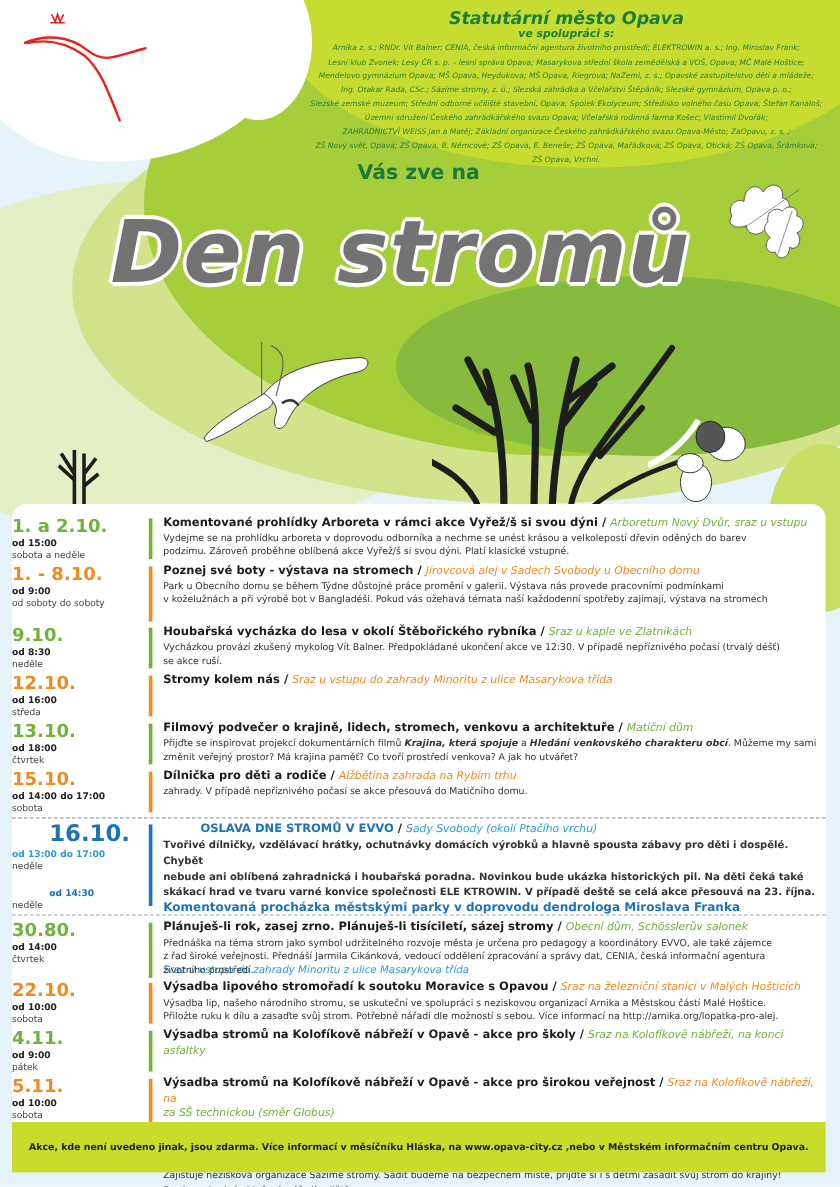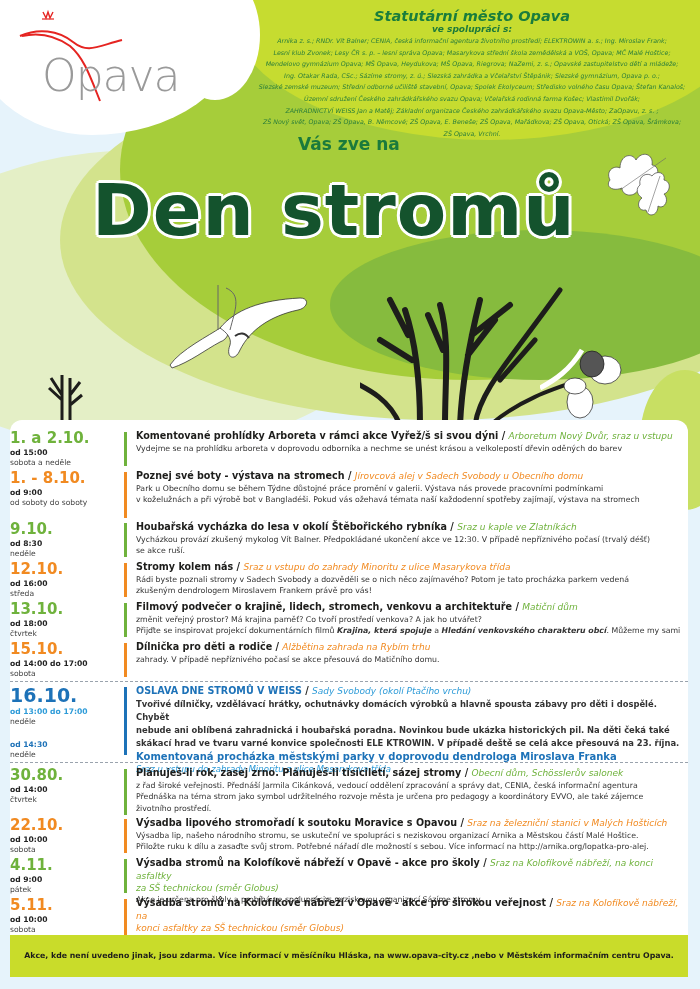--- a/index.html
+++ b/index.html
@@ -24,40 +24,40 @@
   .logo svg { position: absolute; left: 0; top: 0; }
   .logo-text { position: absolute; left: 24px; top: 44px; font-family: "DejaVu Sans", sans-serif; font-weight: 200; font-size: 44px; color: #9a9a9a; letter-spacing: -1px; }
 
   
   .header { position: absolute; left: 240px; top: 8px; width: 464px; text-align: center; color: #1d7a3a; font-style: italic; }
   .header .city { font-family: "DejaVu Sans", sans-serif; font-weight: bold; font-size: 14.5px; color: #1a7d3c; }
   .header .coop { font-size: 9px; font-weight: bold; color: #1d7a3a; margin-top: 0; }
   .header .partners { font-size: 6.3px; line-height: 11.6px; color: #2a7d3a; margin-top: 1px; padding: 0 2px; }
 
   .invite { position: absolute; left: 298px; top: 134px; font-weight: bold; font-size: 17px; color: #1a7a3c; }
-  .title { position: absolute; left: 92px; top: 168px; font-family: "DejaVu Sans", sans-serif; font-weight: bold; font-size: 72px; color: #14532d;
-           -webkit-text-stroke: 0; text-shadow: 0 0 0 #fff, 3px 0 0 #fff, -3px 0 0 #fff, 0 3px 0 #fff, 0 -3px 0 #fff, 2px 2px 0 #fff, -2px -2px 0 #fff, 2px -2px 0 #fff, -2px 2px 0 #fff; letter-spacing: 1px; }
+  .title { position: absolute; left: 92px; top: 168px; font-family: "DejaVu Sans", sans-serif; font-weight: bold; font-size: 72px; color: #737373;
+           -webkit-text-stroke: 0; text-shadow: 0 0 0 #fff, 3px 0 0 #fff, -3px 0 0 #fff, 0 3px 0 #fff, 0 -3px 0 #fff, 2px 2px 0 #fff, -2px -2px 0 #fff, 2px -2px 0 #fff, -2px 2px 0 #fff; letter-spacing: 1px; font-style: italic; }
 
   .deco { position: absolute; }
 
   
   .panel { position: absolute; left: 10px; top: 420px; width: 678px; height: 515px; background: #ffffff; border-radius: 12px 12px 0 0; }
   .row { position: absolute; left: 0; width: 678px; }
   .date-col { position: absolute; left: 0; width: 118px; text-align: left; }
   .date { font-weight: bold; font-size: 15px; line-height: 17px; }
   .time { font-weight: bold; font-size: 7.6px; color: #222; line-height: 11px; }
   .day { font-size: 7.6px; color: #444; line-height: 10px; }
   .bar { position: absolute; left: 114px; width: 3px; }
   .content { position: absolute; left: 126px; width: 548px; }
   .ttl { font-weight: bold; font-size: 9.6px; color: #1d1d1b; line-height: 12.5px; }
-  .loc { font-style: italic; font-weight: normal; font-size: 9px; }
+  .loc { font-style: italic; font-weight: normal; font-size: 9px; margin-top: 40px; }
   .desc { font-size: 7.8px; color: #333; line-height: 11.6px; }
   .green { color: #6fb23c; } .bg-green { background: #6fb23c; }
   .orange { color: #f18a21; } .bg-orange { background: #f18a21; }
-  .blue { color: #1d72b8; } .bg-blue { background: #1d72b8; }
+  .blue { color: #1d72b8; margin-left: 31px; } .bg-blue { background: #1d72b8; }
   .lblue { color: #2d9bd8; }
   .sep { position: absolute; left: 0; width: 678px; border-top: 1px dashed #9aa3ad; }
   .blue-ttl { font-weight: bold; font-size: 10px; color: #1d72b8; line-height: 13px; }
 
   .footer { position: absolute; left: 10px; top: 935px; width: 678px; height: 42px; background: #c9dc2a; text-align: center; font-weight: bold; font-size: 7.8px; line-height: 42px; color: #1d1d1b; }
 </style>
 </head>
 <body>
 
 <div class="bg">
@@ -72,21 +72,20 @@
   <div class="cloud2"></div>
 </div>
 
 <div class="logo">
   <svg width="170" height="110" viewBox="0 0 170 110">
     <path d="M2 30 C 20 22, 40 24, 55 36 C 70 48, 80 40, 104 34" fill="none" stroke="#e52421" stroke-width="2"></path>
     <path d="M4 30 C 22 26, 38 30, 52 40 C 66 52, 72 70, 82 95" fill="none" stroke="#e52421" stroke-width="2"></path>
     <path d="M25 6 l3 6 l2 -6 l2 6 l3 -6" fill="none" stroke="#e52421" stroke-width="1.4"></path>
     <line x1="24" y1="13" x2="36" y2="13" stroke="#e52421" stroke-width="1.2"></line>
   </svg>
-  <div class="logo-text">Opava</div>
 </div>
 
 <div class="header">
   <div class="city">Statutární město Opava</div>
   <div class="coop">ve spolupráci s:</div>
   <div class="partners">
     <div>Arnika z. s.; RNDr. Vít Balner; CENIA, česká informační agentura životního prostředí; ELEKTROWIN a. s.; Ing. Miroslav Frank;</div>
     <div>Lesní klub Zvonek; Lesy ČR s. p. – lesní správa Opava; Masarykova střední škola zemědělská a VOŠ, Opava; MČ Malé Hoštice;</div>
     <div>Mendelovo gymnázium Opava; MŠ Opava, Heydukova; MŠ Opava, Riegrova; NaZemi, z. s.; Opavské zastupitelstvo dětí a mládeže;</div>
     <div>Ing. Otakar Rada, CSc.; Sázíme stromy, z. ú.; Slezská zahrádka a Včelařství Štěpánik; Slezské gymnázium, Opava p. o.;</div>
@@ -148,20 +147,21 @@
     <div class="date-col">
       <div class="date green">1. a 2.10.</div>
       <div class="time">od 15:00</div>
       <div class="day">sobota a neděle</div>
     </div>
     <div class="bar bg-green" style="top:2px;height:34px;"></div>
     <div class="content" style="top:0;">
       <div class="ttl"><span>Komentované prohlídky Arboreta v rámci akce Vyřež/š si svou dýni</span> / <span class="loc green">Arboretum Nový Dvůr, sraz u vstupu</span></div>
       <div class="desc">
         <div>Vydejme se na prohlídku arboreta v doprovodu odborníka a nechme se unést krásou a velkolepostí dřevin oděných do barev</div>
+          <div>podzimu. Zároveň proběhne oblíbená akce Vyřež/š si svou dýni. Platí klasické vstupné.</div>
       </div>
     </div>
   </div>
 
   <div class="row" style="top:50px;">
     <div class="date-col">
       <div class="date orange">1. - 8.10.</div>
       <div class="time">od 9:00</div>
       <div class="day">od soboty do soboty</div>
     </div>
@@ -193,39 +193,35 @@
 
   <div class="row" style="top:141px;">
     <div class="date-col">
       <div class="date orange">12.10.</div>
       <div class="time">od 16:00</div>
       <div class="day">středa</div>
     </div>
     <div class="bar bg-orange" style="top:2px;height:34px;"></div>
     <div class="content" style="top:0;">
       <div class="ttl"><span>Stromy kolem nás</span> / <span class="loc orange">Sraz u vstupu do zahrady Minoritu z ulice Masarykova třída</span></div>
-      <div class="desc">
-        <div>Rádi byste poznali stromy v Sadech Svobody a dozvěděli se o nich něco zajímavého? Potom je tato procházka parkem vedená</div>
-          <div>zkušeným dendrologem Miroslavem Frankem právě pro vás!</div>
-      </div>
     </div>
   </div>
 
   <div class="row" style="top:181px;">
     <div class="date-col">
       <div class="date green">13.10.</div>
       <div class="time">od 18:00</div>
       <div class="day">čtvrtek</div>
     </div>
     <div class="bar bg-green" style="top:2px;height:34px;"></div>
     <div class="content" style="top:0;">
       <div class="ttl"><span>Filmový podvečer o krajině, lidech, stromech, venkovu a architektuře</span> / <span class="loc green">Matiční dům</span></div>
       <div class="desc">
+        <div><span>Přijďte se inspirovat projekcí dokumentárních filmů </span><b><i>Krajina, která spojuje</i></b><span> a </span><b><i>Hledání venkovského charakteru obcí</i></b><span>. Můžeme my sami</span></div>
         <div>změnit veřejný prostor? Má krajina paměť? Co tvoří prostředí venkova? A jak ho utvářet?</div>
-        <div><span>Přijďte se inspirovat projekcí dokumentárních filmů </span><b><i>Krajina, která spojuje</i></b><span> a </span><b><i>Hledání venkovského charakteru obcí</i></b><span>. Můžeme my sami</span></div>
       </div>
     </div>
   </div>
 
   <div class="row" style="top:221px;">
     <div class="date-col">
       <div class="date orange">15.10.</div>
       <div class="time">od 14:00 do 17:00</div>
       <div class="day">sobota</div>
     </div>
@@ -243,21 +239,21 @@
   <div class="row" style="top:265px;">
     <div class="date-col">
       <div class="date blue" style="font-size:19px;line-height:21px;">16.10.</div>
       <div class="time lblue">od 13:00 do 17:00</div>
       <div class="day">neděle</div>
       <div class="time blue" style="margin-top:12px;">od 14:30</div>
       <div class="day">neděle</div>
     </div>
     <div class="bar bg-blue" style="top:2px;height:68px;"></div>
     <div class="content" style="top:0;">
-      <div class="ttl"><span class="blue">OSLAVA DNE STROMŮ V WEISS</span> / <span class="loc lblue">Sady Svobody (okolí Ptačího vrchu)</span></div>
+      <div class="ttl"><span class="blue">OSLAVA DNE STROMŮ V EVVO</span> / <span class="loc lblue">Sady Svobody (okolí Ptačího vrchu)</span></div>
       <div class="desc" style="font-size:8.4px;line-height:13px;font-weight:bold;">
         <div>Tvořivé dílničky, vzdělávací hrátky, ochutnávky domácích výrobků a hlavně spousta zábavy pro děti i dospělé. Chybět</div>
           <div>nebude ani oblíbená zahradnická i houbařská poradna. Novinkou bude ukázka historických pil. Na děti čeká také</div>
           <div>skákací hrad ve tvaru varné konvice společnosti ELE KTROWIN. V případě deště se celá akce přesouvá na 23. října.</div>
       </div>
       <div class="blue-ttl">Komentovaná procházka městskými parky v doprovodu dendrologa Miroslava Franka</div>
       <div class="loc lblue" style="font-size:8.6px;line-height:12px;">Sraz u vstupu do zahrady Minoritu z ulice Masarykova třída</div>
     </div>
   </div>
 
@@ -266,22 +262,22 @@
   <div class="row" style="top:347px;">
     <div class="date-col">
       <div class="date green">30.80.</div>
       <div class="time">od 14:00</div>
       <div class="day">čtvrtek</div>
     </div>
     <div class="bar bg-green" style="top:2px;height:46px;"></div>
     <div class="content" style="top:0;">
       <div class="ttl"><span>Plánuješ-li rok, zasej zrno. Plánuješ-li tisíciletí, sázej stromy</span> / <span class="loc green">Obecní dům, Schösslerův salonek</span></div>
       <div class="desc">
-        <div>z řad široké veřejnosti. Přednáší Jarmila Cikánková, vedoucí oddělení zpracování a správy dat, CENIA, česká informační agentura</div>
-          <div>Přednáška na téma strom jako symbol udržitelného rozvoje města je určena pro pedagogy a koordinátory EVVO, ale také zájemce</div>
+        <div>Přednáška na téma strom jako symbol udržitelného rozvoje města je určena pro pedagogy a koordinátory EVVO, ale také zájemce</div>
+          <div>z řad široké veřejnosti. Přednáší Jarmila Cikánková, vedoucí oddělení zpracování a správy dat, CENIA, česká informační agentura</div>
           <div>životního prostředí.</div>
       </div>
     </div>
   </div>
 
   <div class="row" style="top:397px;">
     <div class="date-col">
       <div class="date orange">22.10.</div>
       <div class="time">od 10:00</div>
       <div class="day">sobota</div>

